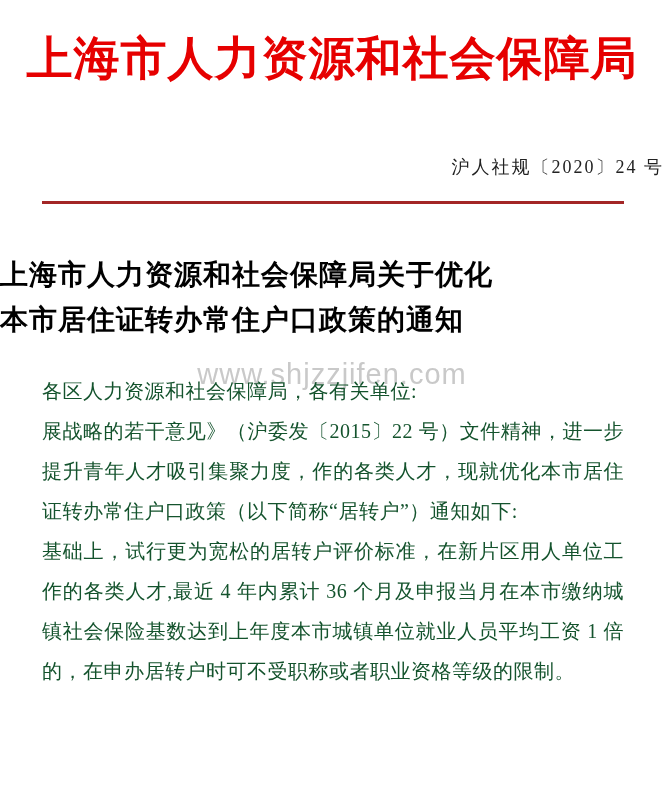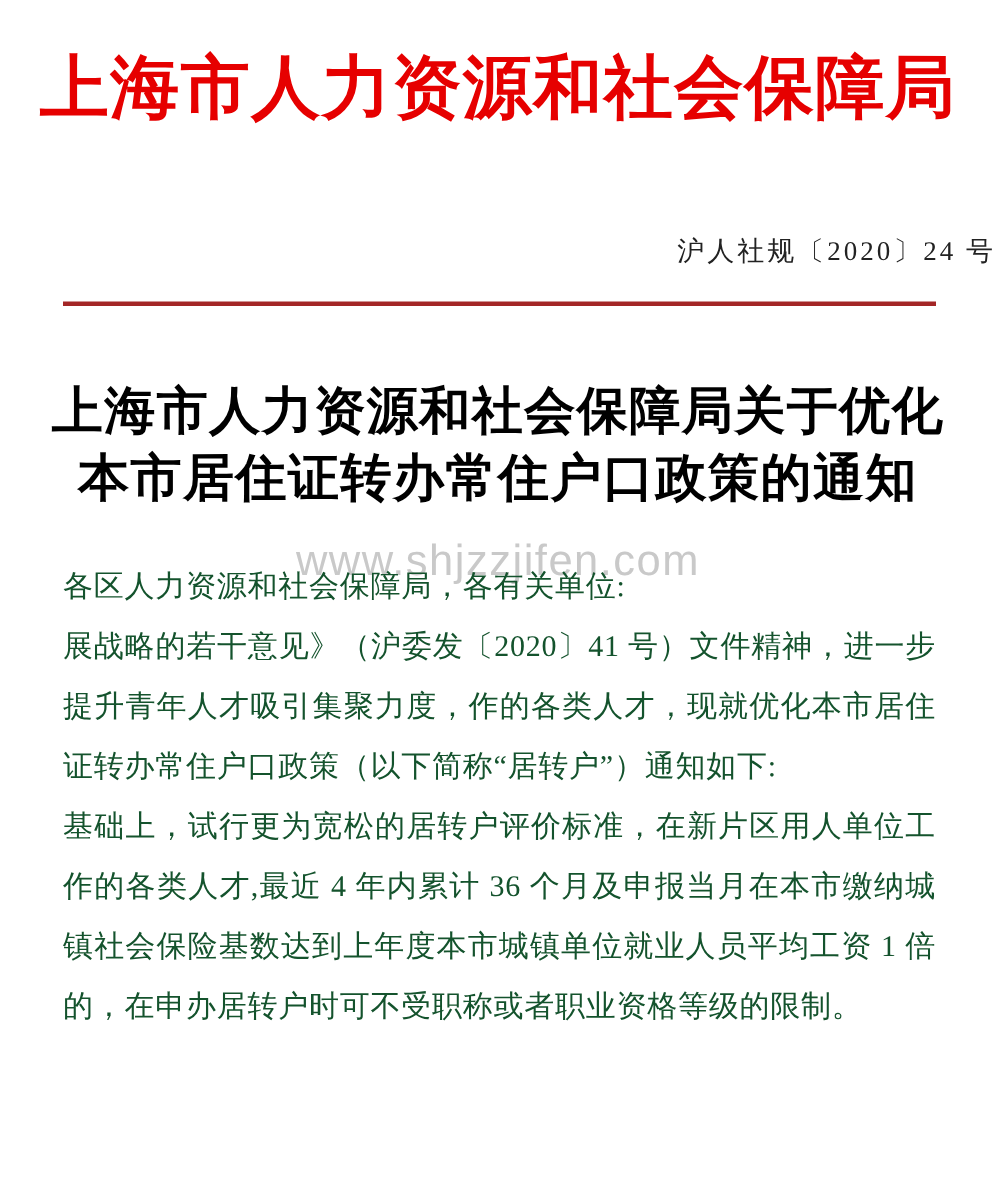--- a/index.html
+++ b/index.html
@@ -49,22 +49,21 @@
     right: 40px;
     height: 3px;
     background: #a32626;
   }
   
   .notice-title {
     position: absolute;
     top: 252px;
     left: 0;
     right: 0;
-    text-align: center;
-    font-size: 34px;
+    font-size: 28px;
     font-weight: bold;
     line-height: 45px;
     letter-spacing: 1px;
     color: #000000;
   }
   
   .watermark {
     position: absolute;
     top: 358px;
     left: 0;
@@ -114,21 +113,21 @@
 
   <div class="notice-title">
     <div>上海市人力资源和社会保障局关于优化</div>
     <div>本市居住证转办常住户口政策的通知</div>
   </div>
 
   <div class="watermark" style="color: rgb(201, 201, 201);">www.shjzzjifen.com</div>
 
   <div class="document-body">
       <div class="body-line">各区人力资源和社会保障局，各有关单位:</div>
-      <div class="body-line fill">展战略的若干意见》（沪委发〔2020〕41 号）文件精神，进一步</div>
+      <div class="body-line fill">展战略的若干意见》（沪委发〔2015〕22 号）文件精神，进一步</div>
       <div class="body-line fill">提升青年人才吸引集聚力度，作的各类人才，现就优化本市居住</div>
       <div class="body-line">证转办常住户口政策（以下简称“居转户”）通知如下:</div>
       <div class="body-line fill">基础上，试行更为宽松的居转户评价标准，在新片区用人单位工</div>
       <div class="body-line fill">作的各类人才,最近 4 年内累计 36 个月及申报当月在本市缴纳城</div>
       <div class="body-line fill">镇社会保险基数达到上年度本市城镇单位就业人员平均工资 1 倍</div>
       <div class="body-line">的，在申办居转户时可不受职称或者职业资格等级的限制。</div>
     </div>
 
 </div>
 

